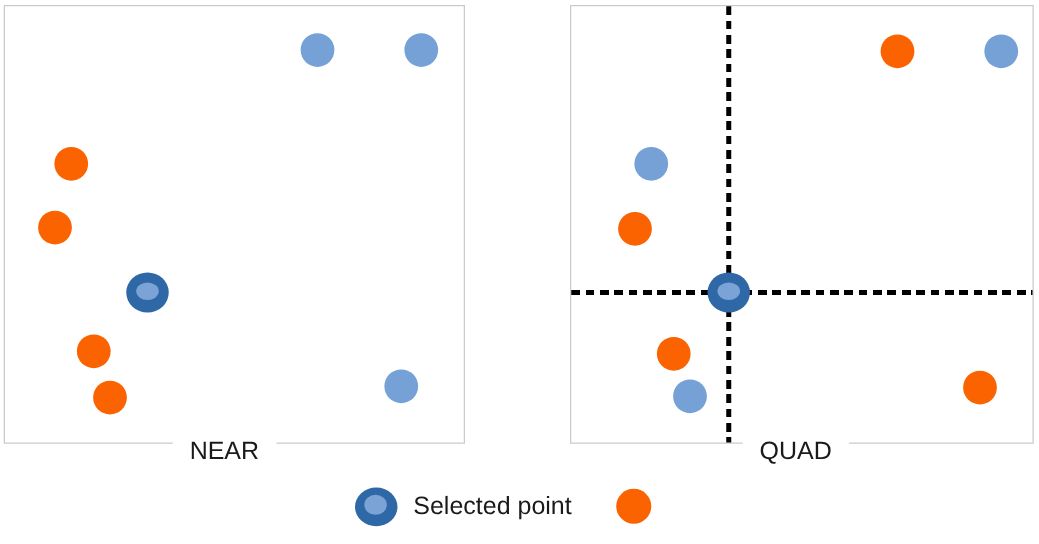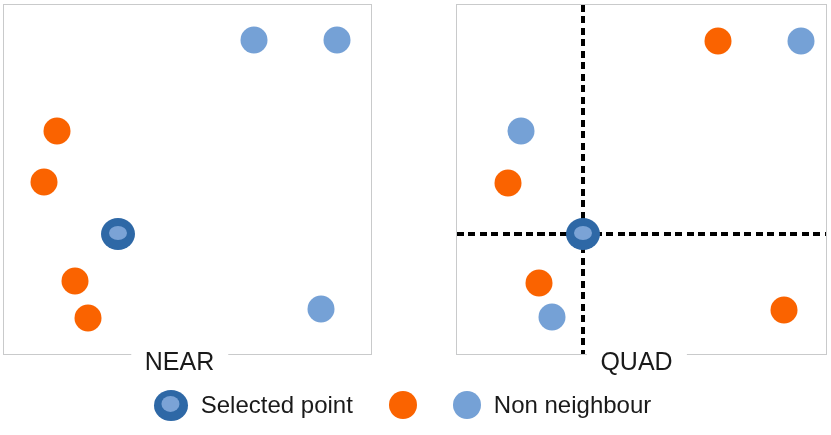--- a/index.html
+++ b/index.html
@@ -60,21 +60,21 @@
     transform: translateY(-50%);
     background: repeating-linear-gradient(90deg,
       var(--crosshair, #000) 0 7px, transparent 7px 11.5px);
     z-index: 1;
   }
   .panel-label {
     position: absolute;
     left: 50%; bottom: -20px;
     background: #ffffff;
     padding: 0 14px;
-    font-size: 25px;
+    font-size: 20px;
     line-height: 26px;
     color: var(--label-text, #1a1a1a);
     white-space: nowrap;
     z-index: 4;
   }
   .panel-near .panel-label { transform: translateX(calc(-50% - 8px)); }
   .panel-quad .panel-label { transform: translateX(calc(-50% - 5px)); }
   .legend {
     position: absolute;
     left: 0; right: 0; top: 388px;
@@ -100,21 +100,21 @@
   }
   .legend-marker.selected .highlight {
     position: absolute;
     left: 50%; top: 50%;
     width: 18px; height: 16px;
     border-radius: 50%;
     background: var(--selected-inner, #7ba3d6);
     transform: translate(-53%, -57%);
   }
   .legend-label {
-    font-size: 24px;
+    font-size: 20px;
     line-height: 1.1;
     color: var(--label-text, #1a1a1a);
     white-space: nowrap;
   }
 </style>
 </head>
 <body>
 
 <div class="figure">
 
@@ -155,19 +155,15 @@
   <div class="legend">
     <div class="legend-item">
       <span class="legend-marker selected">
         <span class="highlight"></span>
       </span>
       <span class="legend-label">Selected point</span>
     </div>
     <div class="legend-item">
       <span class="legend-marker neighbour"></span>
     </div>
-    <div class="legend-item">
-      <span class="legend-marker non_neighbour"></span>
-      <span class="legend-label">Non neighbour</span>
-    </div>
   </div>
 
 </div>
 
 </body></html>

